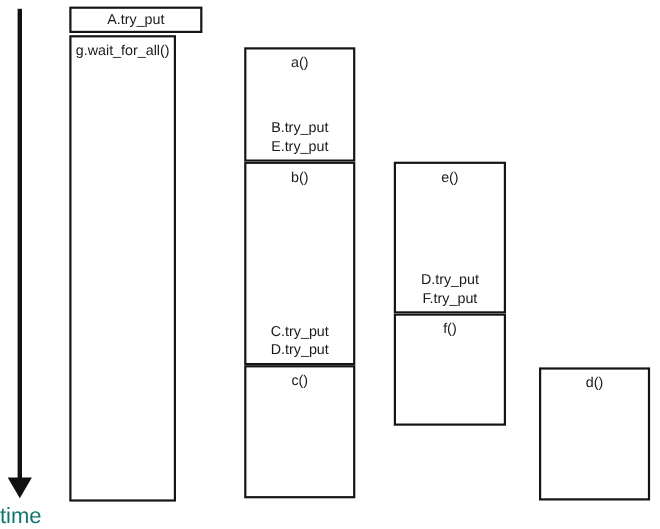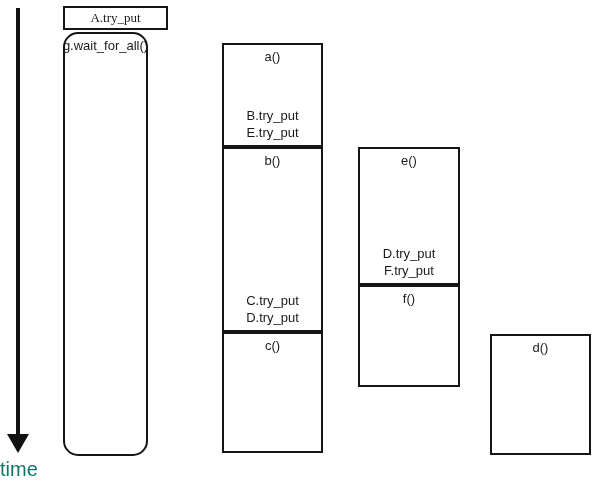--- a/index.html
+++ b/index.html
@@ -57,22 +57,22 @@
   }
   .time-label {
     position: absolute;
     left: 0px;
     top: 458px;
     font-size: 20px;
     color: #0f766e;
   }
 
   
-  .c1-header { left: 63px; top: 6px;  width: 105px; height: 24px; font-family: Liberation Serif, serif; }
-  .c1-main   { left: 63px; top: 32px; width: 85px; height: 424px; border-radius: 15px; }
+  .c1-header { left: 63px; top: 6px;  width: 121px; height: 24px; }
+  .c1-main   { left: 63px; top: 32px; width: 97px; height: 424px; }
   
   .c2-a { left: 222px; top: 43px;  width: 101px; height: 104px; }
   .c2-b { left: 222px; top: 147px; width: 101px; height: 185px; }
   .c2-c { left: 222px; top: 332px; width: 101px; height: 121px; }
   
   .c3-e { left: 358px; top: 147px; width: 102px; height: 138px; }
   .c3-f { left: 358px; top: 285px; width: 102px; height: 102px; }
   
   .c4-d { left: 490px; top: 334px; width: 101px; height: 121px; }
 </style>

